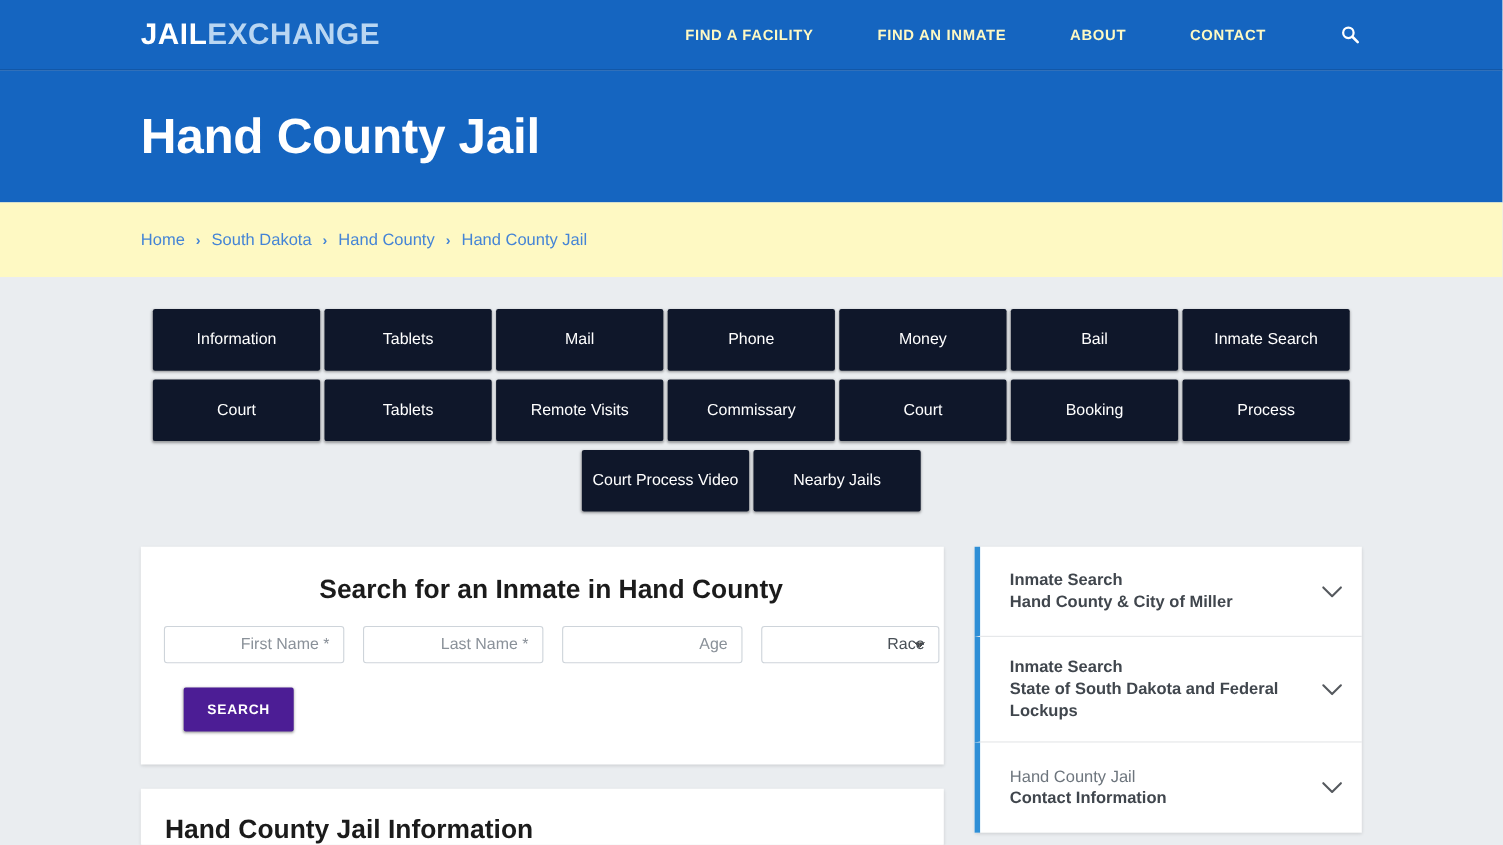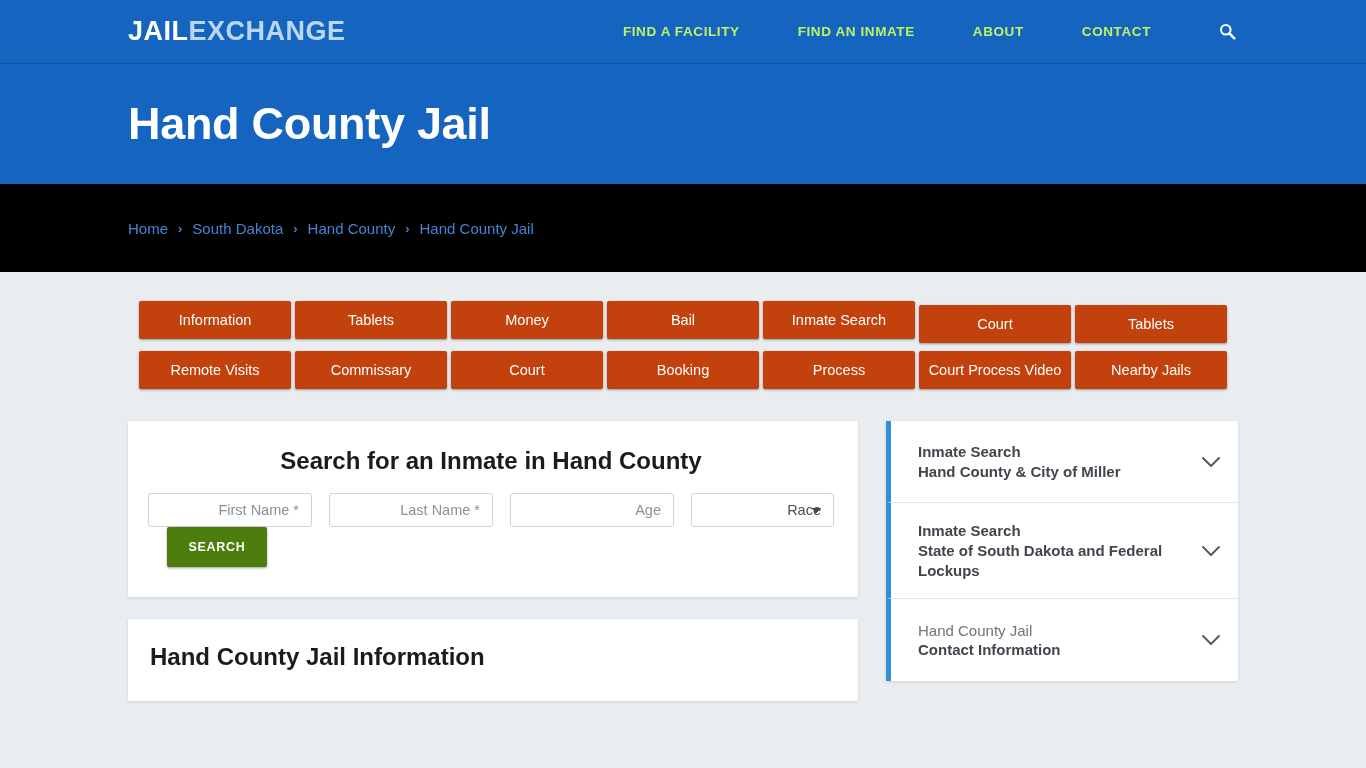--- a/index.html
+++ b/index.html
@@ -29,21 +29,21 @@
   }
   .logo .jail { color: #ffffff; }
   .logo .exchange { color: #b9d6f2; }
   .nav-links {
     margin-left: auto;
     display: flex;
     align-items: center;
     gap: 36px;
   }
   .nav-link {
-    color: #bef264;
+    color: #fef9c3;
     font-size: 13.5px;
     font-weight: bold;
     letter-spacing: 0.6px;
     text-decoration: none;
     white-space: nowrap;
     padding-left: 22px;
   }
   .nav-search {
     margin-left: 32px;
     display: flex;
@@ -61,22 +61,22 @@
   }
   .page-title {
     color: #ffffff;
     font-size: 45px;
     font-weight: bold;
     letter-spacing: -0.3px;
   }
 
   
   .breadcrumb-bar {
-    background: #000000;
-    height: 88px;
+    background: #fef9c3;
+    height: 68px;
     display: flex;
     align-items: center;
     padding: 0 128px;
   }
   .breadcrumb { display: flex; align-items: center; gap: 10px; }
   .crumb {
     color: #4484d6;
     font-size: 15px;
     text-decoration: none;
     white-space: nowrap;
@@ -103,22 +103,22 @@
   .btn-grid {
     display: flex;
     flex-wrap: wrap;
     justify-content: center;
     gap: 4px;
     width: 1098px;
     margin: 0 auto;
   }
   .jbtn {
     width: 152px;
-    height: 38px;
-    background: #c2410c;
+    height: 56px;
+    background: #0f172a;
     color: #ffffff;
     font-size: 14.5px;
     border: none;
     border-radius: 2px;
     display: flex;
     align-items: center;
     justify-content: center;
     cursor: pointer;
     box-shadow: 0 1px 3px rgba(0,0,0,0.22), 0 1px 2px rgba(0,0,0,0.18);
     white-space: nowrap;
@@ -134,21 +134,21 @@
     gap: 28px;
     margin-top: 32px;
   }
   .col-main { width: 730px; }
   .col-side { width: 352px; }
 
   
   .card {
     background: #ffffff;
     box-shadow: 0 1px 3px rgba(0,0,0,0.12);
-    padding: 26px 24px 30px 20px;
+    padding: 26px 4px 30px 20px;
   }
   .card-title {
     text-align: center;
     font-size: 24px;
     font-weight: bold;
     color: #1b1b1b;
     margin-bottom: 18px;
   }
   .search-row {
     display: flex;
@@ -177,24 +177,25 @@
       linear-gradient(45deg, transparent 50%, #444 50%),
       linear-gradient(135deg, #444 50%, transparent 50%);
     background-position:
       calc(100% - 17px) 14px,
       calc(100% - 12px) 14px;
     background-size: 5px 5px, 5px 5px;
     background-repeat: no-repeat;
     cursor: pointer;
   }
   .search-btn {
+    margin-top: 22px;
     margin-left: 19px;
     width: 100px;
     height: 40px;
-    background: #4d7c0f;
+    background: #4c1d95;
     color: #ffffff;
     border: none;
     border-radius: 2px;
     font-size: 12.5px;
     font-weight: bold;
     letter-spacing: 0.7px;
     cursor: pointer;
     box-shadow: 0 1px 3px rgba(0,0,0,0.22), 0 1px 2px rgba(0,0,0,0.18);
     font-family: "Liberation Sans", sans-serif;
   }
@@ -275,20 +276,22 @@
     <span class="crumb-sep">›</span>
     <a class="crumb" href="#">Hand County Jail</a>
   </nav>
 </div>
 
 <div class="page-body">
 
   <div class="btn-grid">
     <button class="jbtn">Information</button>
     <button class="jbtn">Tablets</button>
+    <button class="jbtn">Mail</button>
+    <button class="jbtn">Phone</button>
     <button class="jbtn">Money</button>
     <button class="jbtn">Bail</button>
     <button class="jbtn">Inmate Search</button>
 
     <button class="jbtn row3">Court</button>
     <button class="jbtn row3">Tablets</button>
     <button class="jbtn row3">Remote Visits</button>
     <button class="jbtn row3">Commissary</button>
     <button class="jbtn row3">Court</button>
     <button class="jbtn row3">Booking</button>

